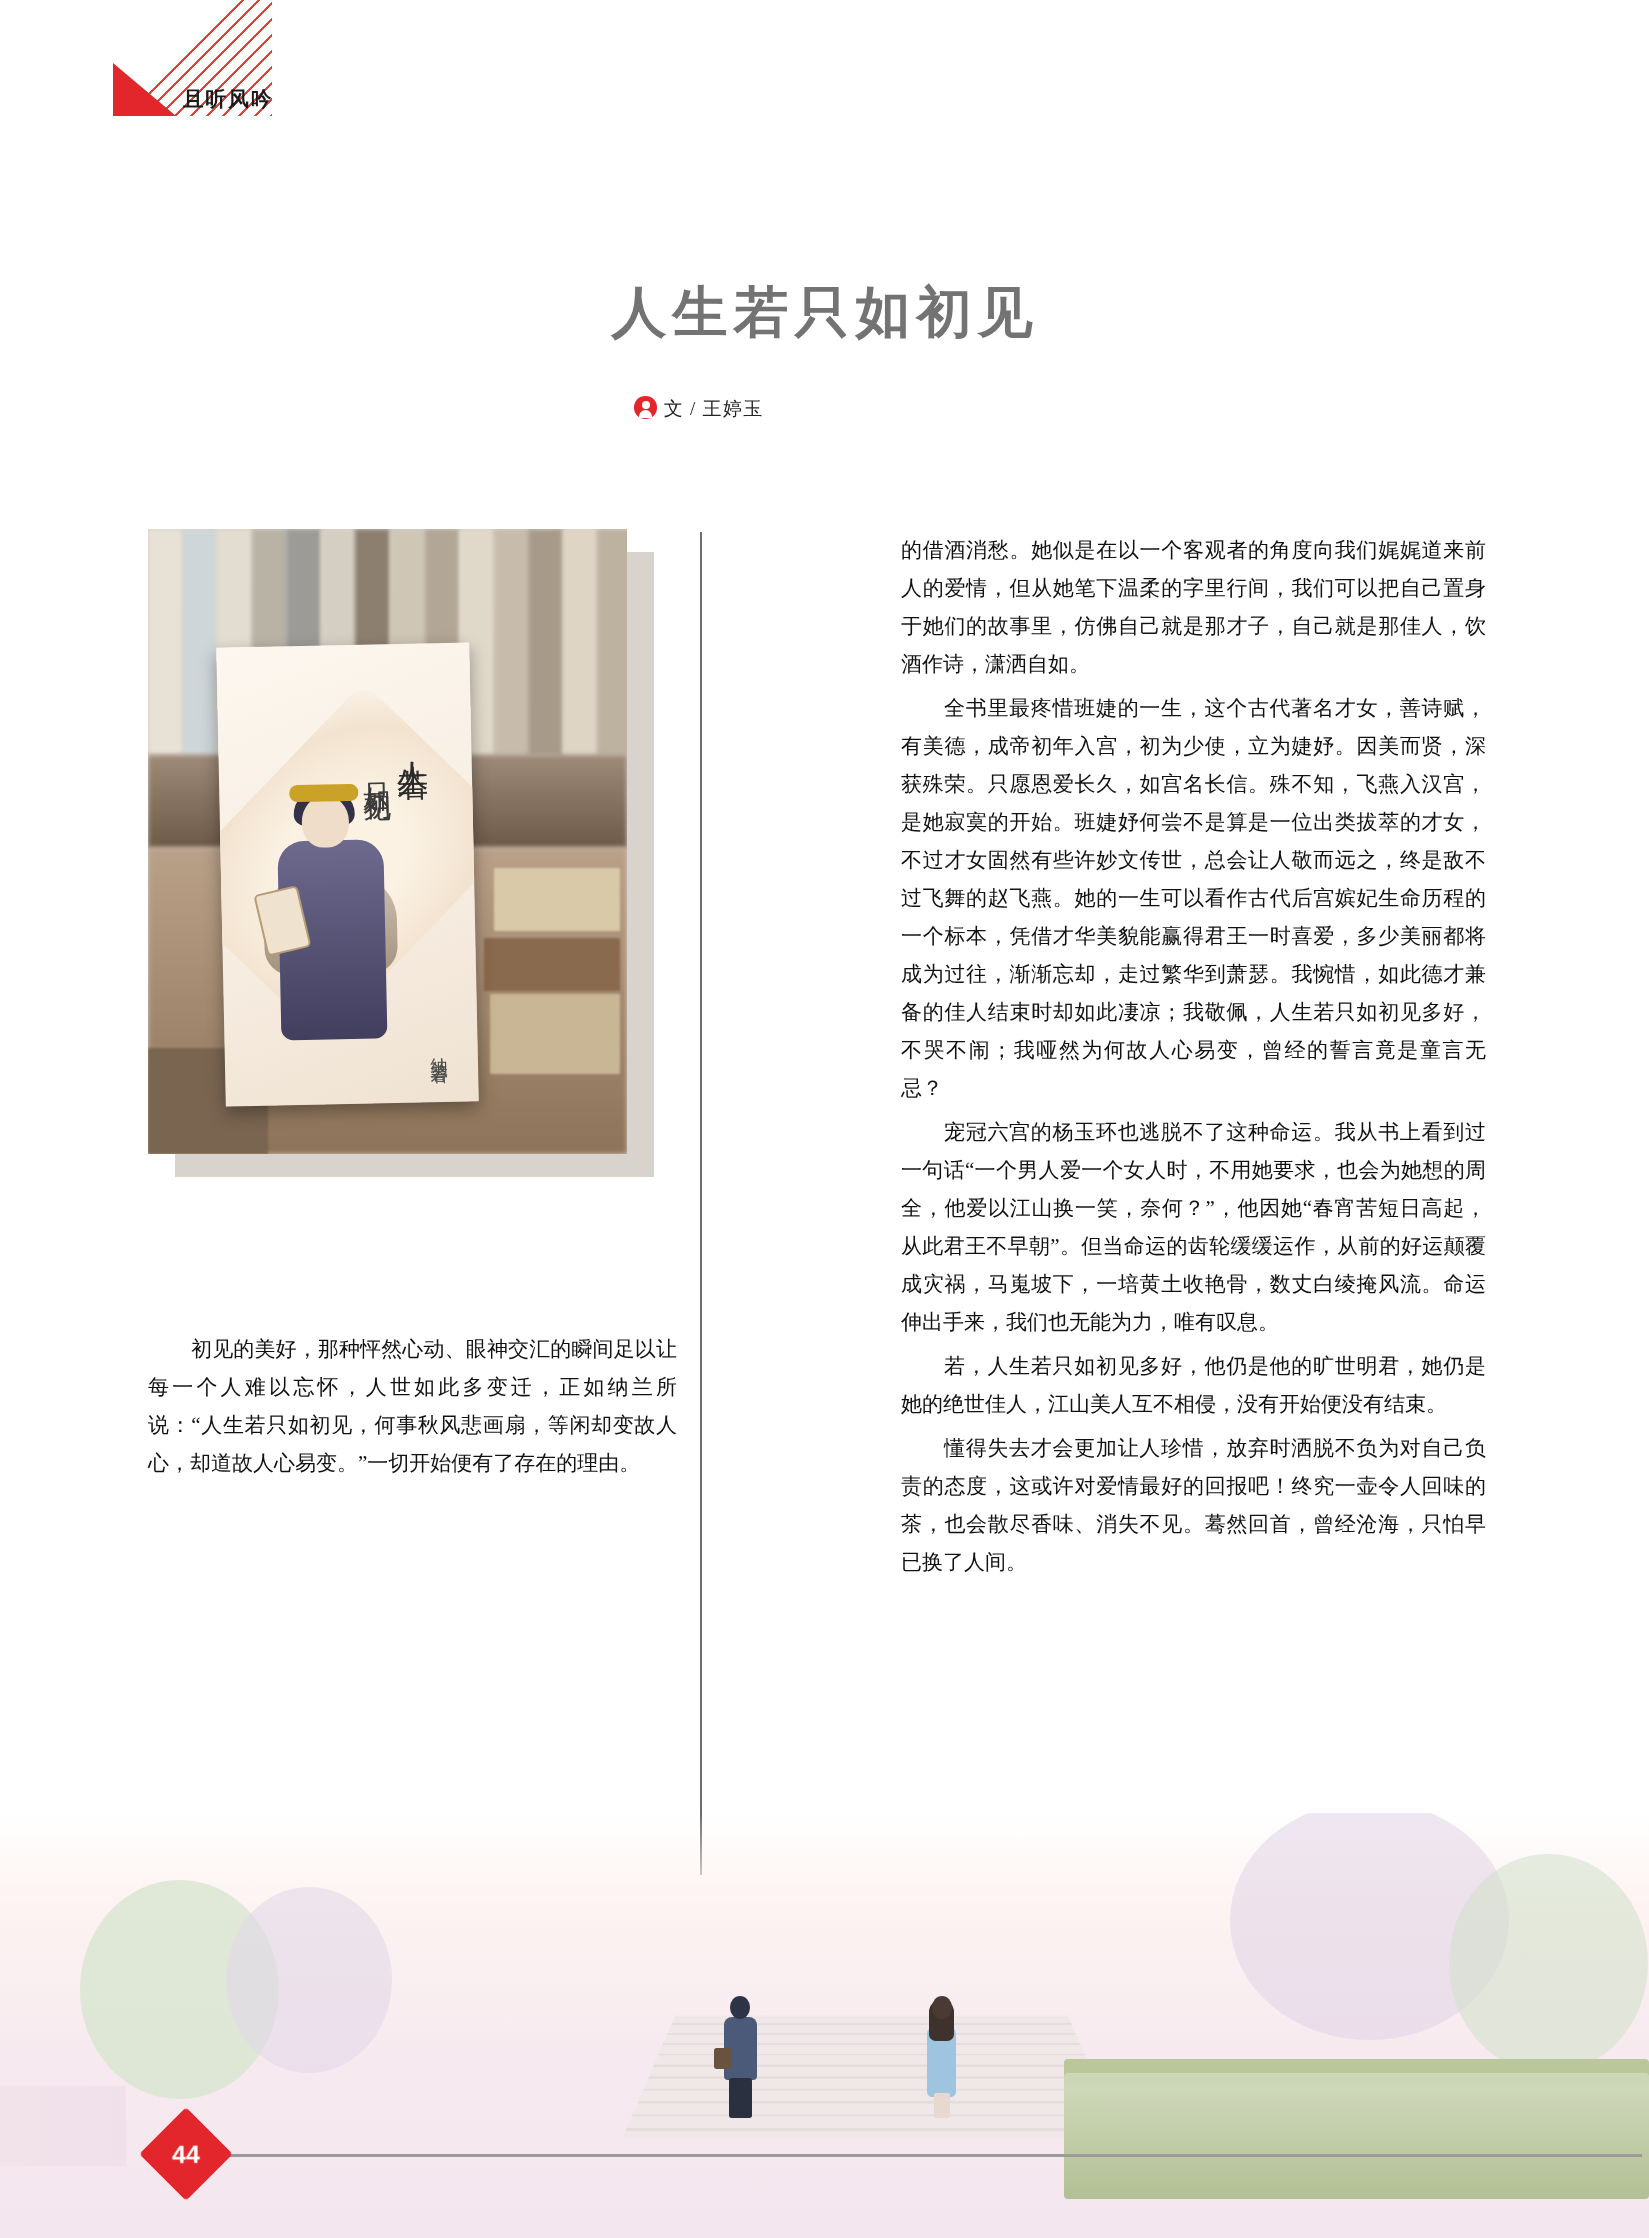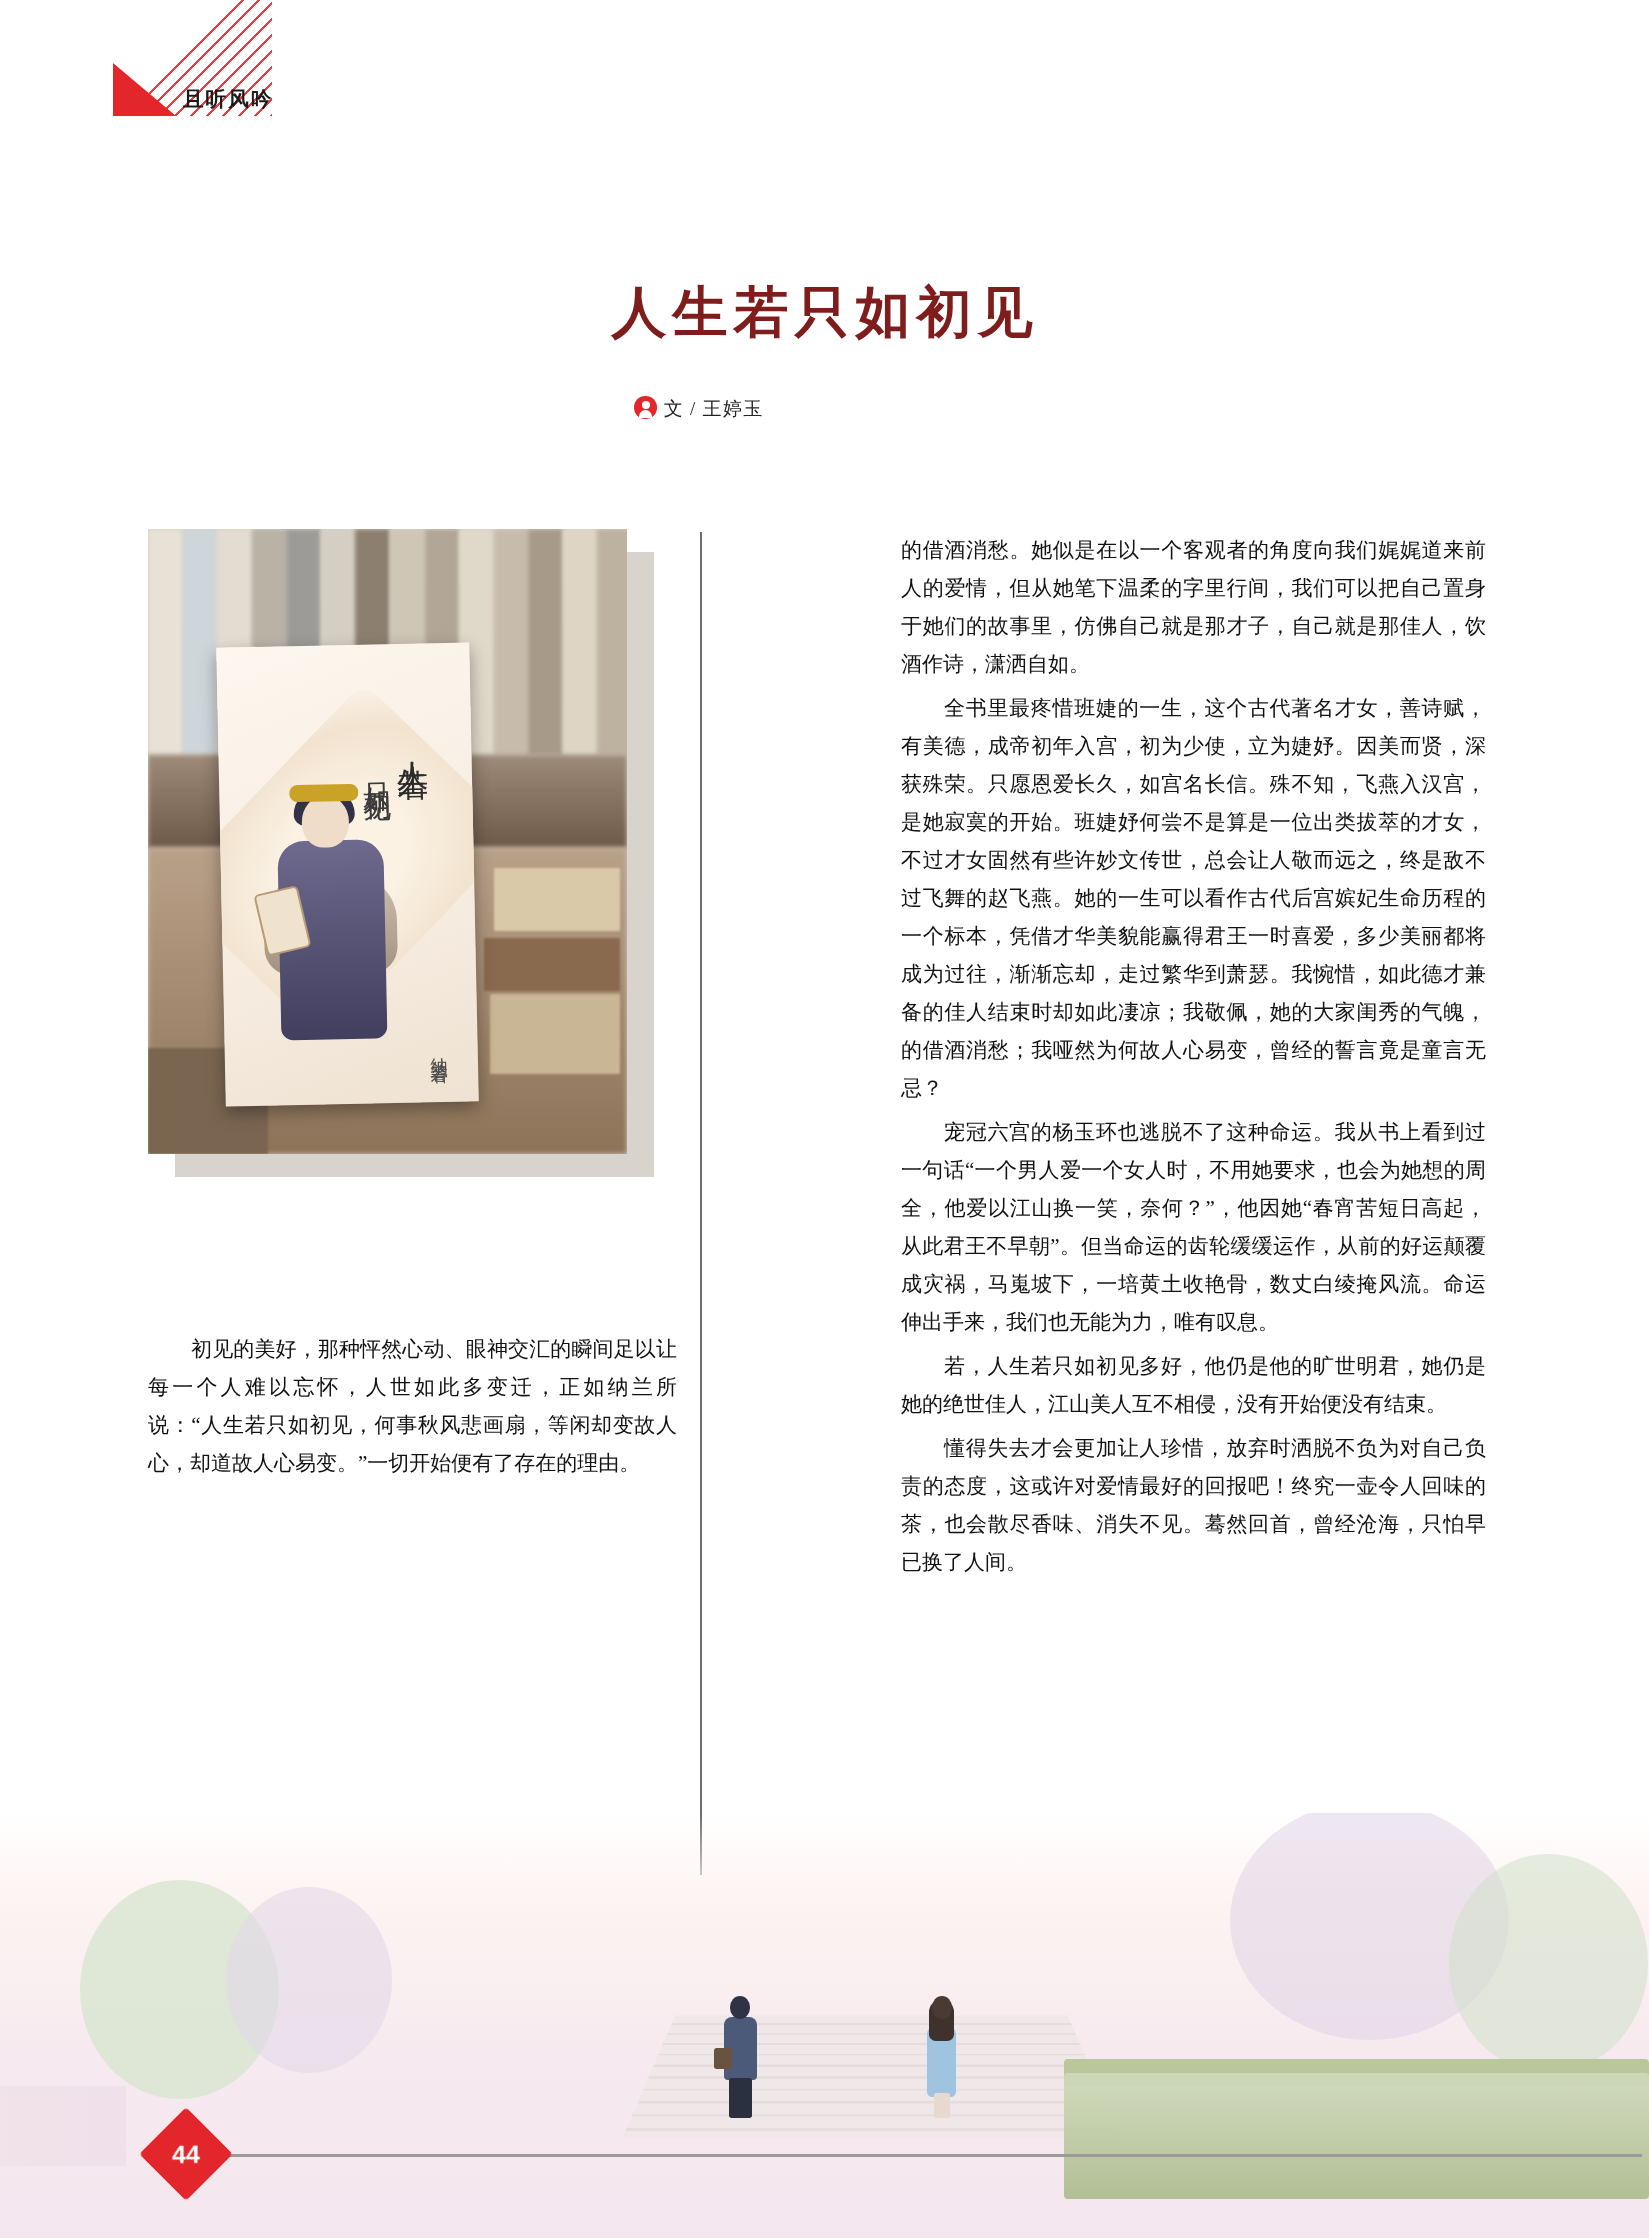--- a/index.html
+++ b/index.html
@@ -39,21 +39,21 @@
     font-family:Liberation Serif, serif;
   }
 
   
   .title{
     position:absolute;top:276px;left:0;width:1650px;
     text-align:center;
     font-size:55px;
     font-weight:bold;
     letter-spacing:6px;
-    color:#7f1d1d;
+    color:#737373;
     font-family:"Liberation Serif", serif;
   }
   .byline{
     position:absolute;top:396px;left:0;width:1398px;
     text-align:center;
     font-size:19px;
     color:#222;
     letter-spacing:1.3px;
   }
   .byline .avatar-icon{
@@ -278,21 +278,21 @@
 </div>
 
 <div class="divider"></div>
 
 <div class="col-left" style="top:1324px;">
   <p class="body">初见的美好，那种怦然心动、眼神交汇的瞬间足以让每一个人难以忘怀，人世如此多变迁，正如纳兰所说：“人生若只如初见，何事秋风悲画扇，等闲却变故人心，却道故人心易变。”一切开始便有了存在的理由。</p>
 </div>
 
 <div class="col-right">
   <p class="body noindent">的借酒消愁。她似是在以一个客观者的角度向我们娓娓道来前人的爱情，但从她笔下温柔的字里行间，我们可以把自己置身于她们的故事里，仿佛自己就是那才子，自己就是那佳人，饮酒作诗，潇洒自如。</p>
-  <p class="body">全书里最疼惜班婕的一生，这个古代著名才女，善诗赋，有美德，成帝初年入宫，初为少使，立为婕妤。因美而贤，深获殊荣。只愿恩爱长久，如宫名长信。殊不知，飞燕入汉宫，是她寂寞的开始。班婕妤何尝不是算是一位出类拔萃的才女，不过才女固然有些许妙文传世，总会让人敬而远之，终是敌不过飞舞的赵飞燕。她的一生可以看作古代后宫嫔妃生命历程的一个标本，凭借才华美貌能赢得君王一时喜爱，多少美丽都将成为过往，渐渐忘却，走过繁华到萧瑟。我惋惜，如此德才兼备的佳人结束时却如此凄凉；我敬佩，她的大家闺秀的气魄，的借酒消愁；我哑然为何故人心易变，曾经的誓言竟是童言无忌？</p>
+  <p class="body">全书里最疼惜班婕的一生，这个古代著名才女，善诗赋，有美德，成帝初年入宫，初为少使，立为婕妤。因美而贤，深获殊荣。只愿恩爱长久，如宫名长信。殊不知，飞燕入汉宫，是她寂寞的开始。班婕妤何尝不是算是一位出类拔萃的才女，不过才女固然有些许妙文传世，总会让人敬而远之，终是敌不过飞舞的赵飞燕。她的一生可以看作古代后宫嫔妃生命历程的一个标本，凭借才华美貌能赢得君王一时喜爱，多少美丽都将成为过往，渐渐忘却，走过繁华到萧瑟。我惋惜，如此德才兼备的佳人结束时却如此凄凉；我敬佩，人生若只如初见多好，不哭不闹；我哑然为何故人心易变，曾经的誓言竟是童言无忌？</p>
   <p class="body">宠冠六宫的杨玉环也逃脱不了这种命运。我从书上看到过一句话“一个男人爱一个女人时，不用她要求，也会为她想的周全，他爱以江山换一笑，奈何？”，他因她“春宵苦短日高起，从此君王不早朝”。但当命运的齿轮缓缓运作，从前的好运颠覆成灾祸，马嵬坡下，一培黄土收艳骨，数丈白绫掩风流。命运伸出手来，我们也无能为力，唯有叹息。</p>
   <p class="body">若，人生若只如初见多好，他仍是他的旷世明君，她仍是她的绝世佳人，江山美人互不相侵，没有开始便没有结束。</p>
   <p class="body">懂得失去才会更加让人珍惜，放弃时洒脱不负为对自己负责的态度，这或许对爱情最好的回报吧！终究一壶令人回味的茶，也会散尽香味、消失不见。蓦然回首，曾经沧海，只怕早已换了人间。</p>
 </div>
 
 <div class="bottom-art">
   <div class="tree" style="left:80px;bottom:140px;width:199px;height:219px;background:rgba(214,228,206,.75);"></div>
   <div class="tree" style="left:226px;bottom:166px;width:166px;height:186px;background:rgba(226,216,232,.6);"></div>
   <div class="tree" style="left:1230px;bottom:199px;width:279px;height:239px;background:rgba(224,212,230,.55);"></div>
   <div class="tree" style="left:1449px;bottom:166px;width:199px;height:219px;background:rgba(208,224,200,.55);"></div>

